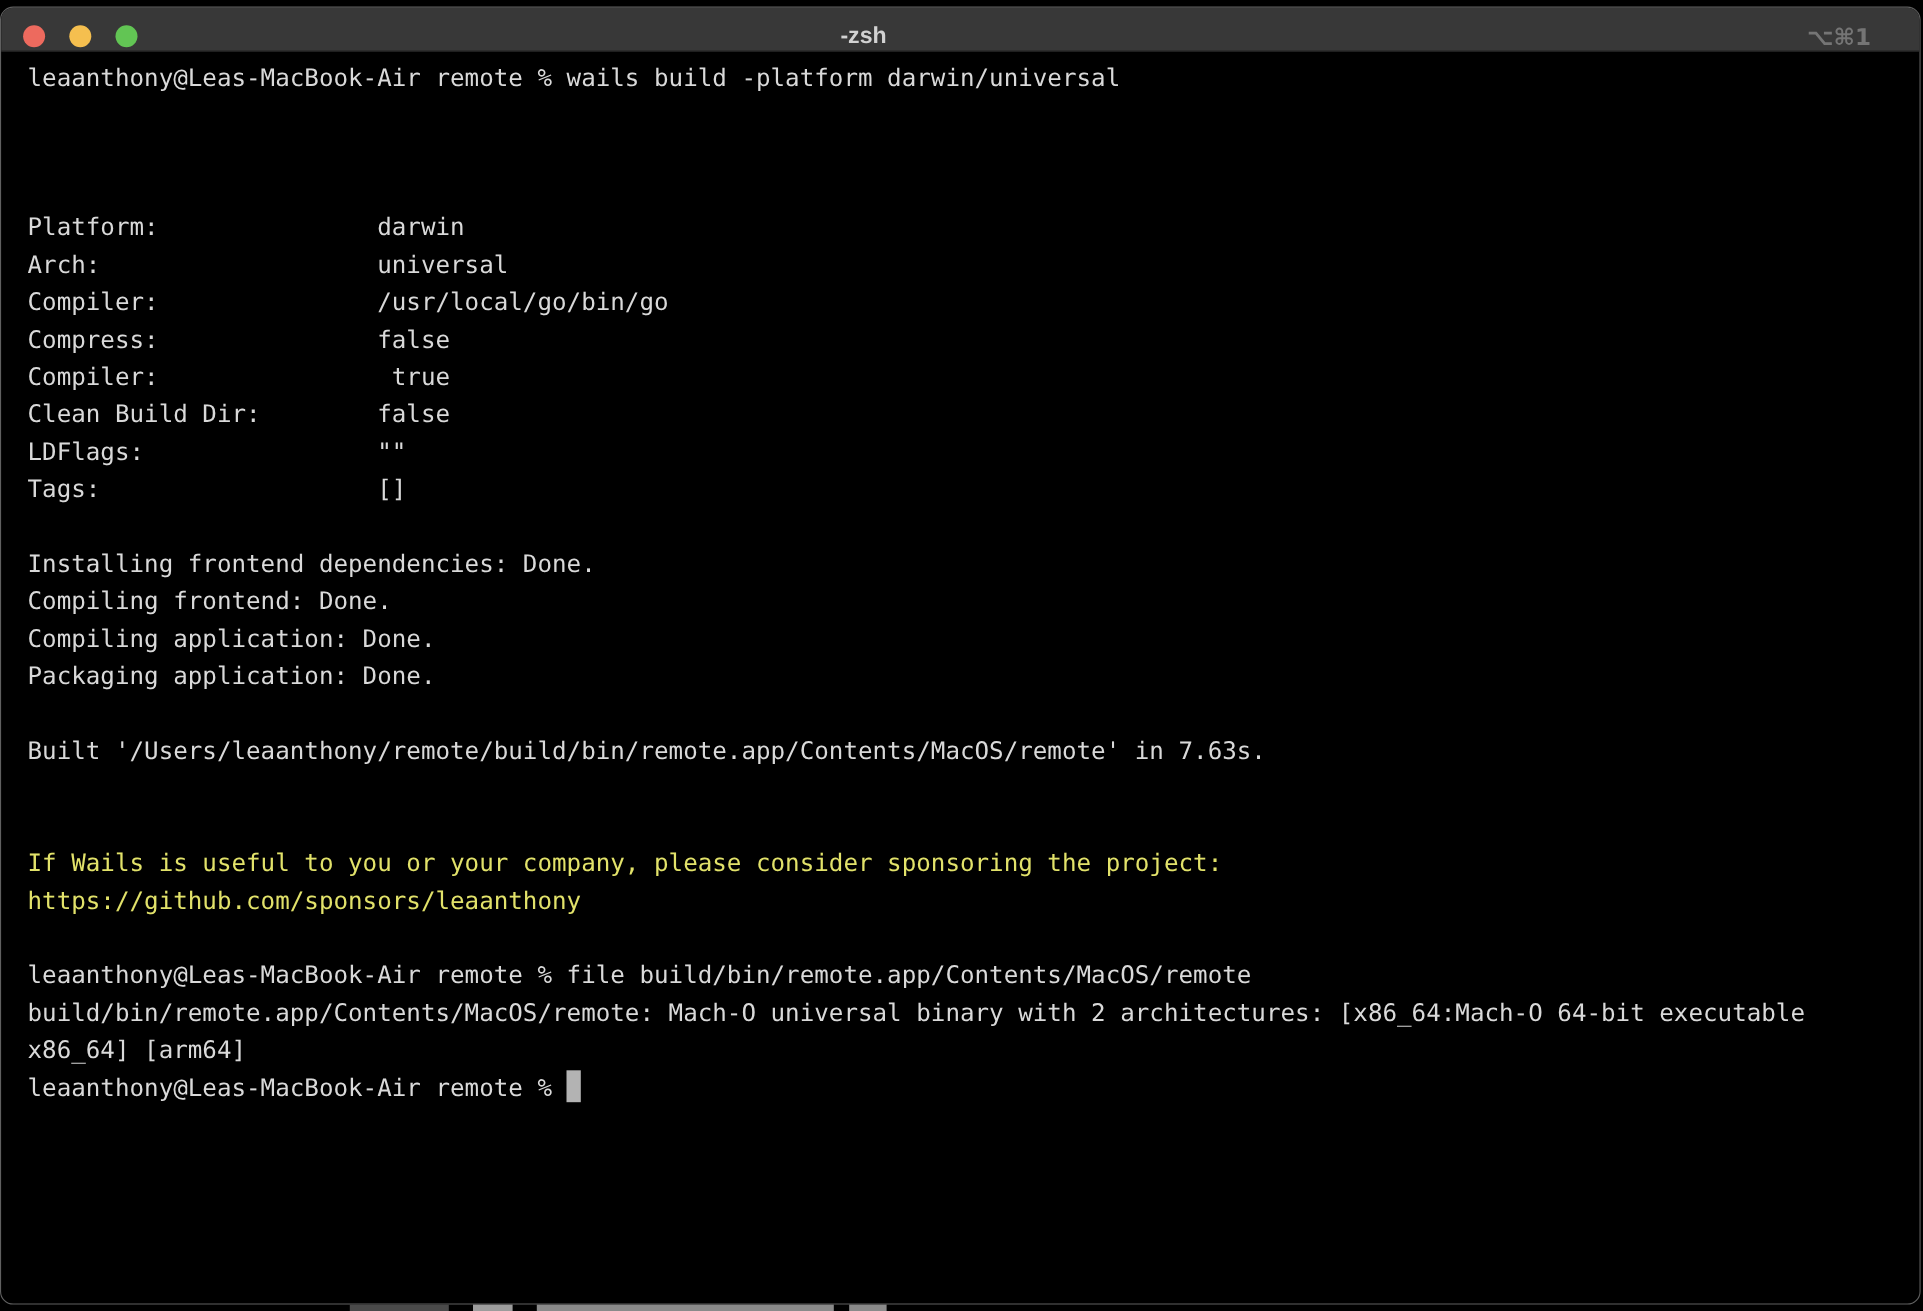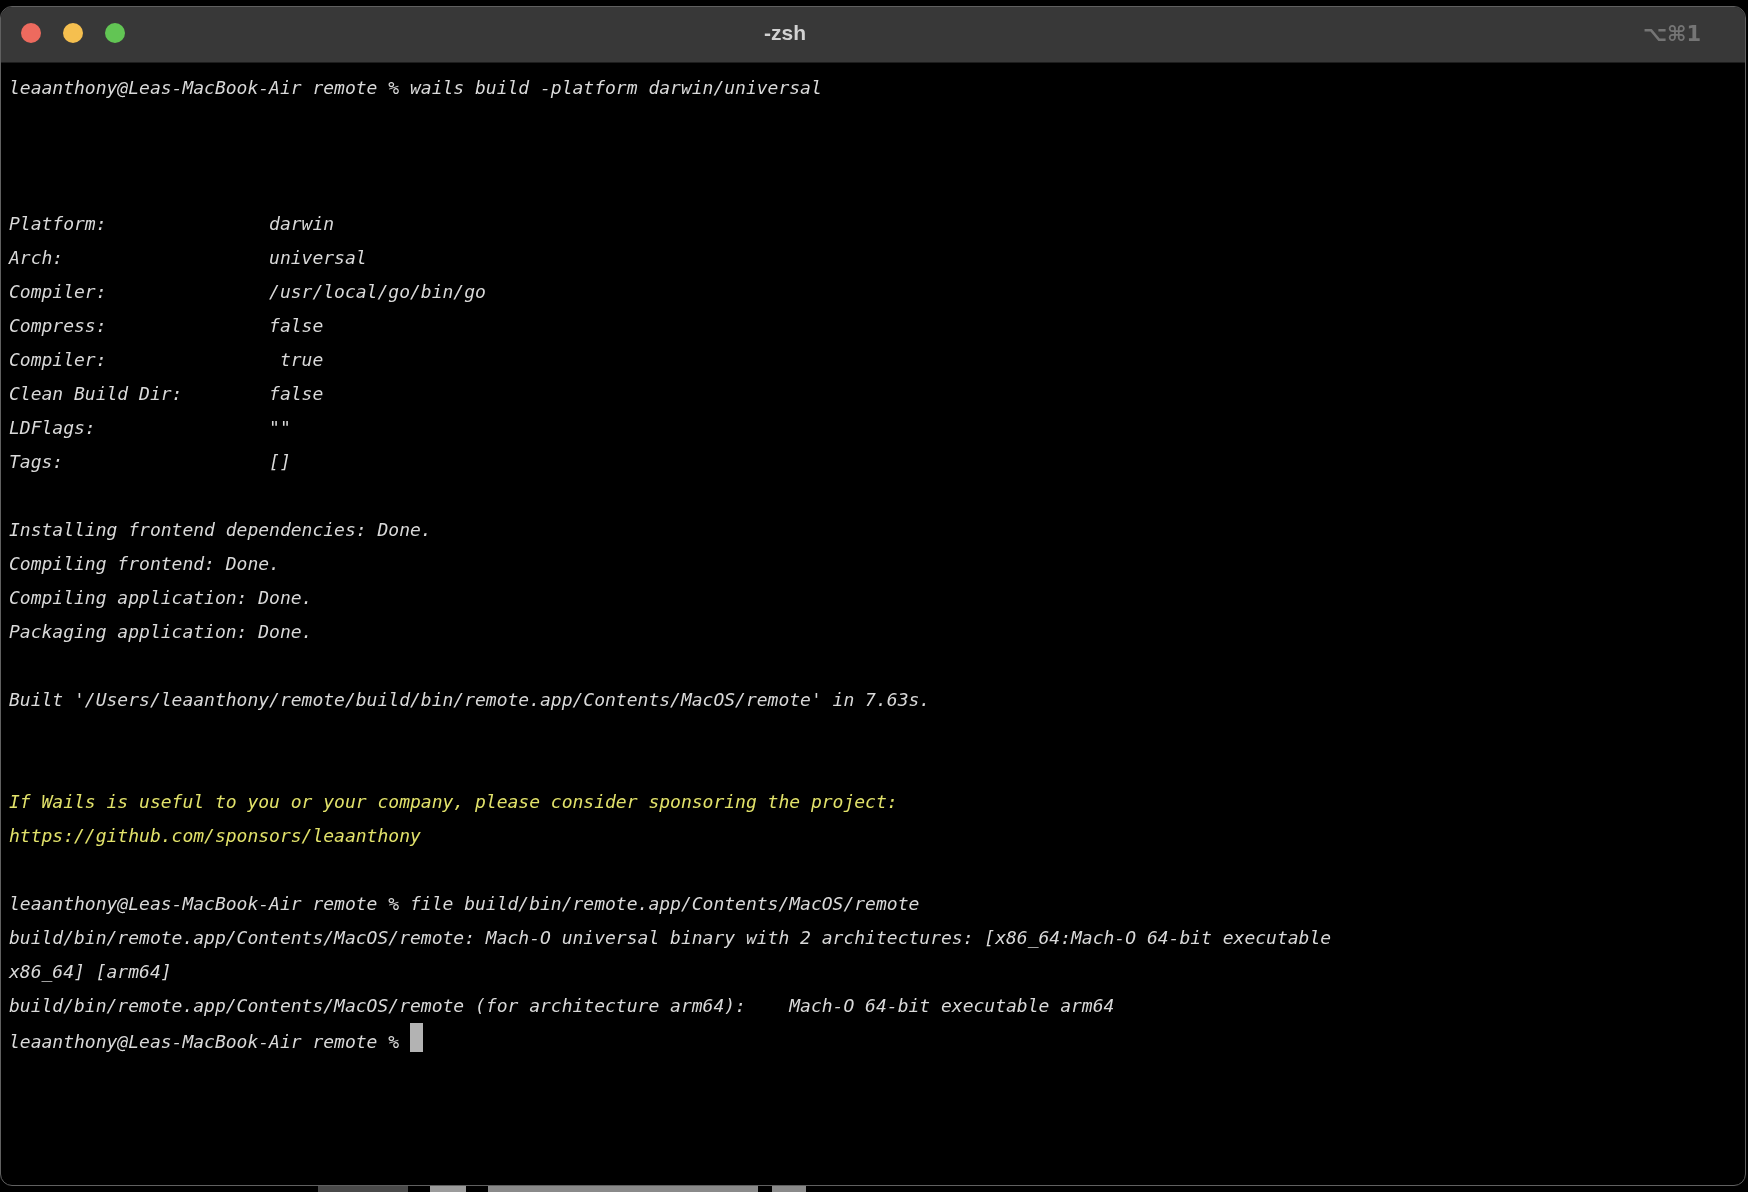--- a/index.html
+++ b/index.html
@@ -8,43 +8,42 @@
     position:relative; width:1748px; height:1192px;
     background:#000; overflow:hidden;
     font-family:"Liberation Sans", sans-serif;
   }
   .window {
     position:absolute; left:0; top:6px; width:1746px; height:1180px;
     background:#000; border:1px solid #606060; border-radius:12px;
     overflow:hidden;
   }
   .titlebar {
-    position:relative; height:56px; background:#383838;
+    position:relative; height:40px; background:#383838;
     border-bottom:1px solid #1d1d1d;
   }
   .lights { position:absolute; left:20px; top:16px; display:flex; gap:22px; }
   .light { width:20px; height:20px; border-radius:50%; display:inline-block; }
   .light.red    { background:var(--traffic_red); }
   .light.yellow { background:var(--traffic_yellow); }
   .light.green  { background:var(--traffic_green); }
   .title {
     position:absolute; left:0; right:176px; top:0; height:52px;
     line-height:52px; text-align:center;
     color:var(--title_text); font-size:21px; font-weight:bold;
   }
   .shortcut {
     position:absolute; right:44px; top:0; height:52px; line-height:54px;
     color:var(--shortcut_text); font-size:21px; font-weight:bold;
     font-family:"DejaVu Sans", sans-serif;
   }
   .content {
-    padding:8px 10px 0 8px;
+    padding:8px 10px 0 24px;
     font-family:"DejaVu Sans Mono", monospace;
-    font-size:18px;
-    font-style:italic;
+    font-size:22px;
   }
   .row {
     height:34px; line-height:34px; white-space:pre;
     color:var(--default_text);
   }
   .seg-yellow { color:var(--yellow); }
   .seg-red    { color:var(--red); }
   .seg-cursor {
     display:inline-block; width:13px; height:29px;
     background:var(--cursor); vertical-align:text-bottom;
@@ -91,21 +90,20 @@
         <div class="row">&nbsp;</div>
         <div class="row"><span class="seg-default">Built '/Users/leaanthony/remote/build/bin/remote.app/Contents/MacOS/remote' in 7.63s.</span></div>
         <div class="row">&nbsp;</div>
         <div class="row">&nbsp;</div>
         <div class="row"><span class="seg-yellow">If Wails is useful to you or your company, please consider sponsoring the project:</span></div>
         <div class="row"><span class="seg-yellow">https://github.com/sponsors/leaanthony</span></div>
         <div class="row">&nbsp;</div>
         <div class="row"><span class="seg-default">leaanthony@Leas-MacBook-Air remote % file build/bin/remote.app/Contents/MacOS/remote</span></div>
         <div class="row"><span class="seg-default">build/bin/remote.app/Contents/MacOS/remote: Mach-O universal binary with 2 architectures: [x86_64:Mach-O 64-bit executable</span></div>
         <div class="row"><span class="seg-default">x86_64] [arm64]</span></div>
-        <div class="row"><span class="seg-default">build/bin/remote.app/Contents/MacOS/remote (for architecture arm64):    Mach-O 64-bit executable arm64</span></div>
         <div class="row"><span class="seg-default">leaanthony@Leas-MacBook-Air remote % </span><span class="seg-cursor"> </span></div>
       </div>
   </div>
   <div class="sliver">
     <div class="s1"></div>
     <div class="s2"></div>
     <div class="s3"></div>
     <div class="s4"></div>
   </div>
 </div>

